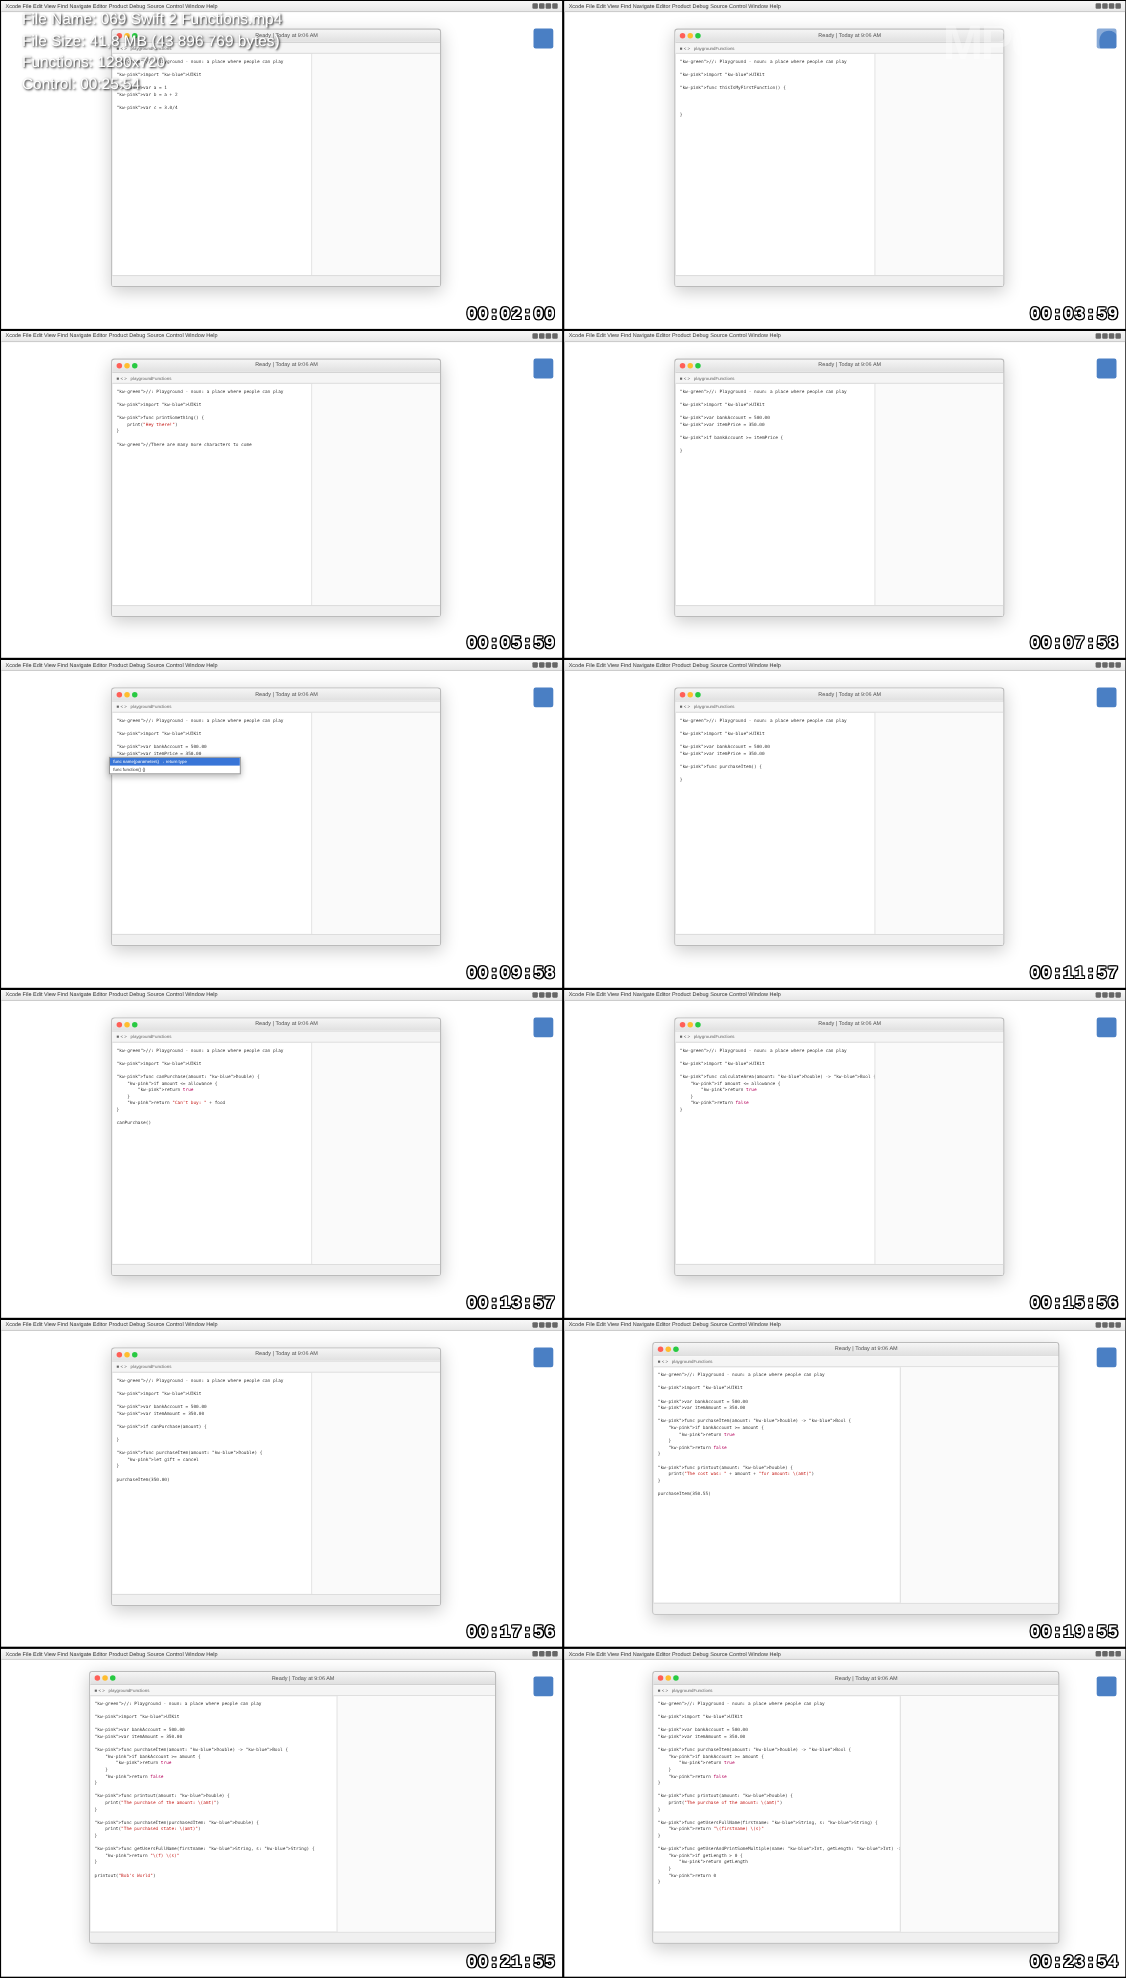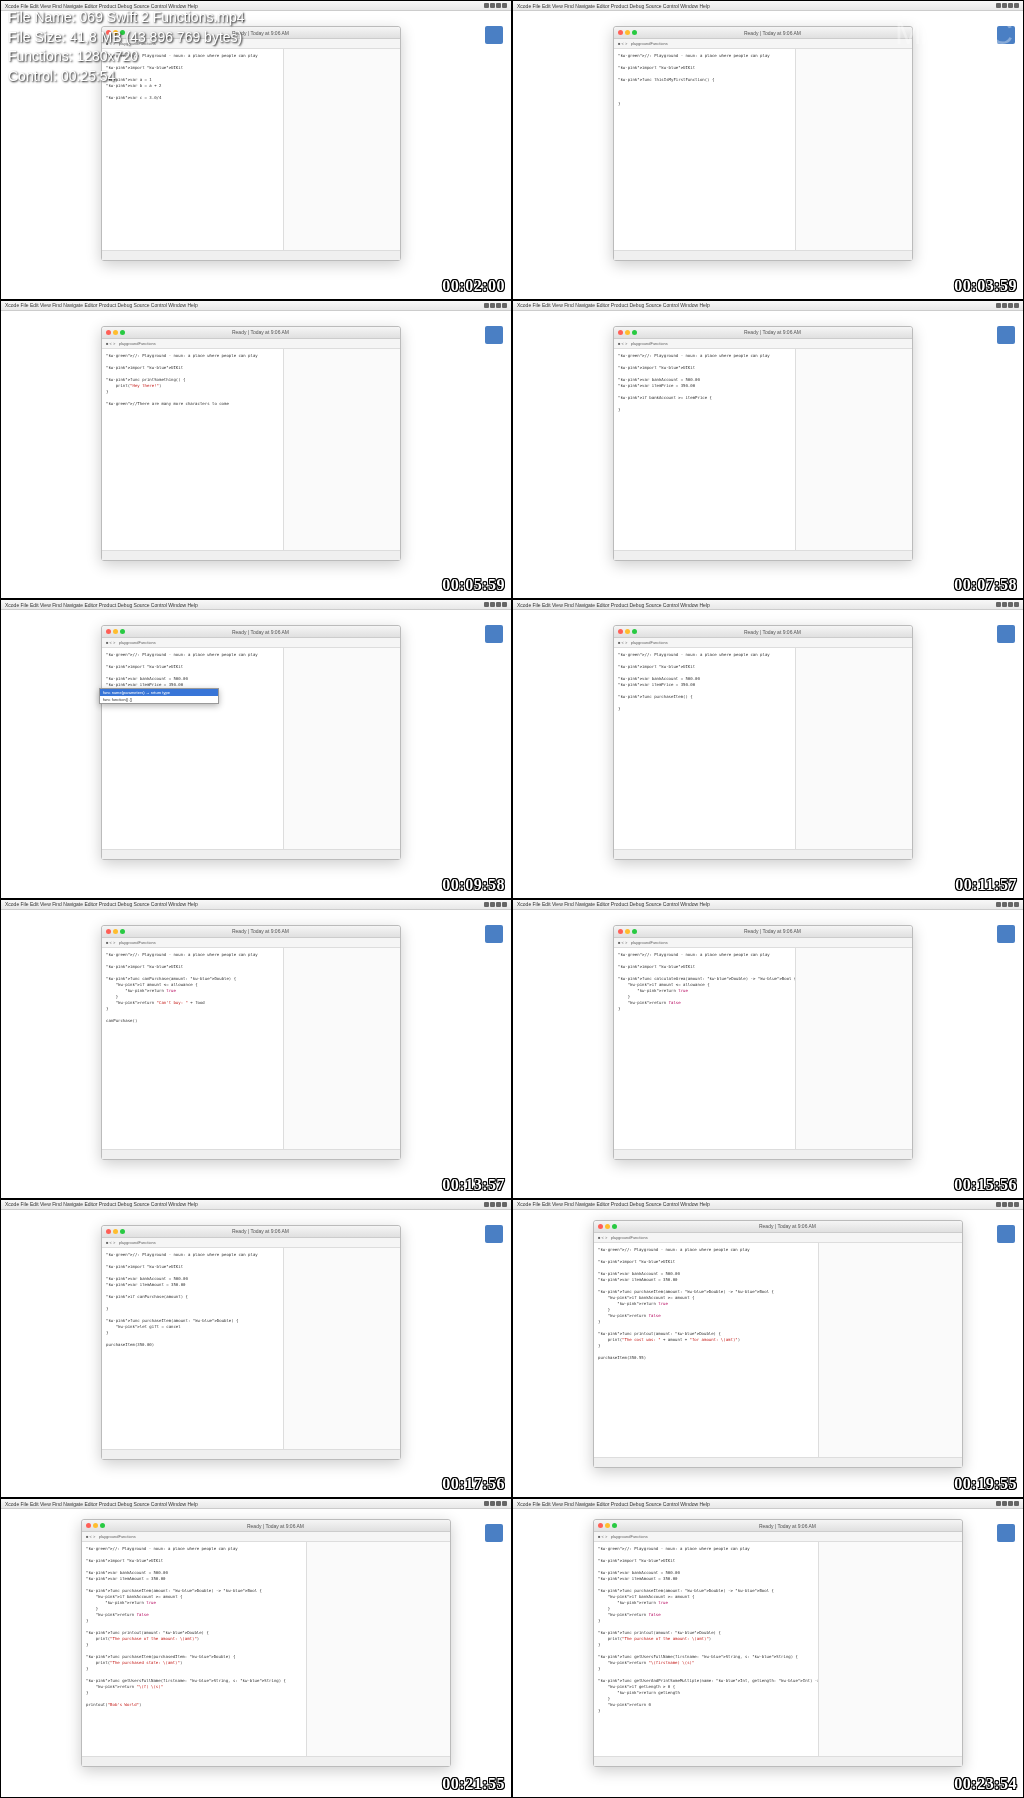--- a/index.html
+++ b/index.html
@@ -6,34 +6,34 @@
 body { 
   width: 1024px; 
   height: 1798px; 
   background: #000; 
   font-family: Arial, sans-serif;
   position: relative;
 }
 .header-info {
   position: absolute;
   top: 8px;
-  left: 8px;
+  left: 20px;
   color: #fff;
   font-size: 14px;
   line-height: 1.4;
   text-shadow: 1px 1px 2px #000;
   z-index: 10;
 }
 .mpc-logo {
   position: absolute;
   top: 15px;
-  right: 13px;
+  right: 3px;
   color: rgba(255,255,255,0.35);
-  font-size: 32px;
-  font-weight: normal;
+  font-size: 44px;
+  font-weight: bold;
   letter-spacing: -2px;
   z-index: 10;
 }
 .grid {
   display: grid;
   grid-template-columns: 1fr 1fr;
   grid-template-rows: repeat(6, 1fr);
   gap: 2px;
   width: 100%;
   height: 100%;
@@ -154,21 +154,21 @@
   border-top: 1px solid #ddd;
 }
 .timestamp {
   position: absolute;
   bottom: 4px;
   right: 6px;
   color: #fff;
   font-size: 16px;
   font-weight: bold;
   text-shadow: 1px 0 #000, -1px 0 #000, 0 1px #000, 0 -1px #000, 1px 1px #000, -1px -1px #000, 1px -1px #000, -1px 1px #000;
-  font-family: Liberation Serif, serif;
+  font-family: Liberation Mono, monospace;
   letter-spacing: 0.5px;
 }
 .side-panel {
   position: absolute;
   top: 25px;
   right: 8px;
   width: 18px;
   height: 18px;
   background: #4a7fc4;
   border-radius: 2px;

